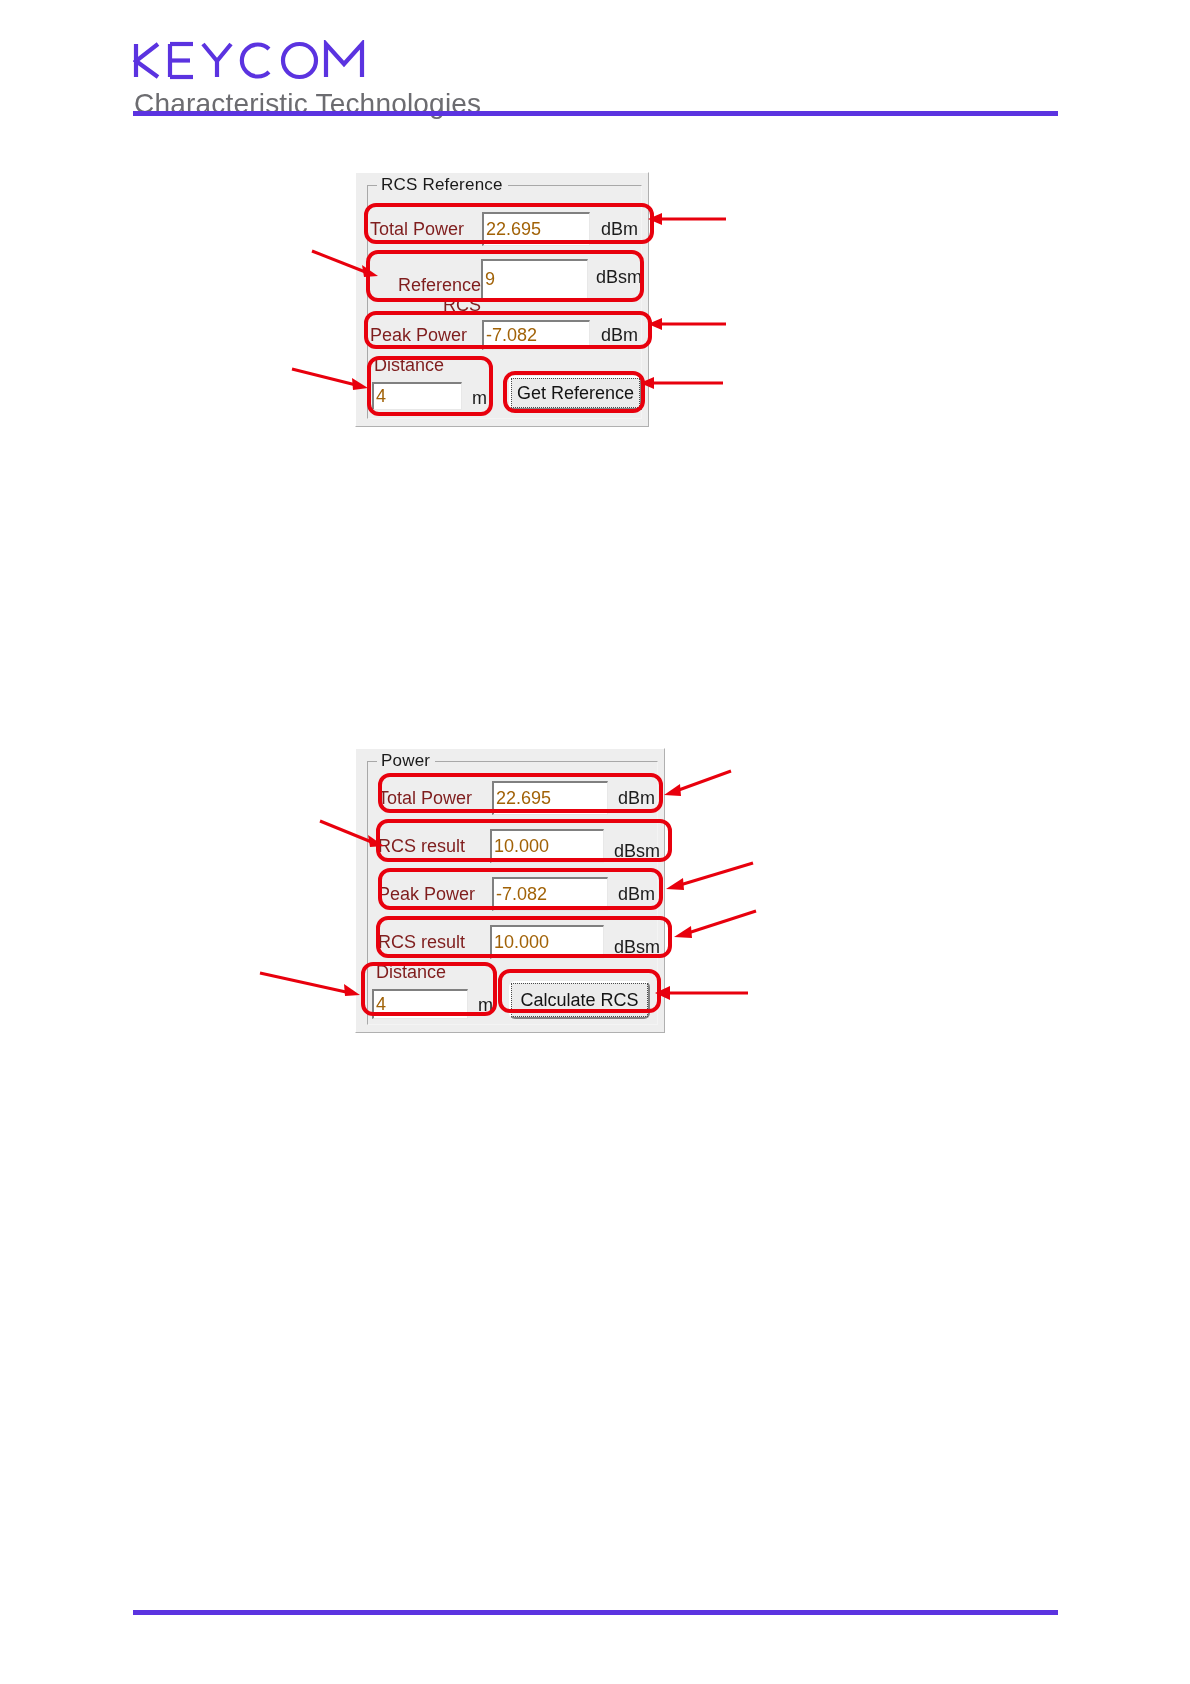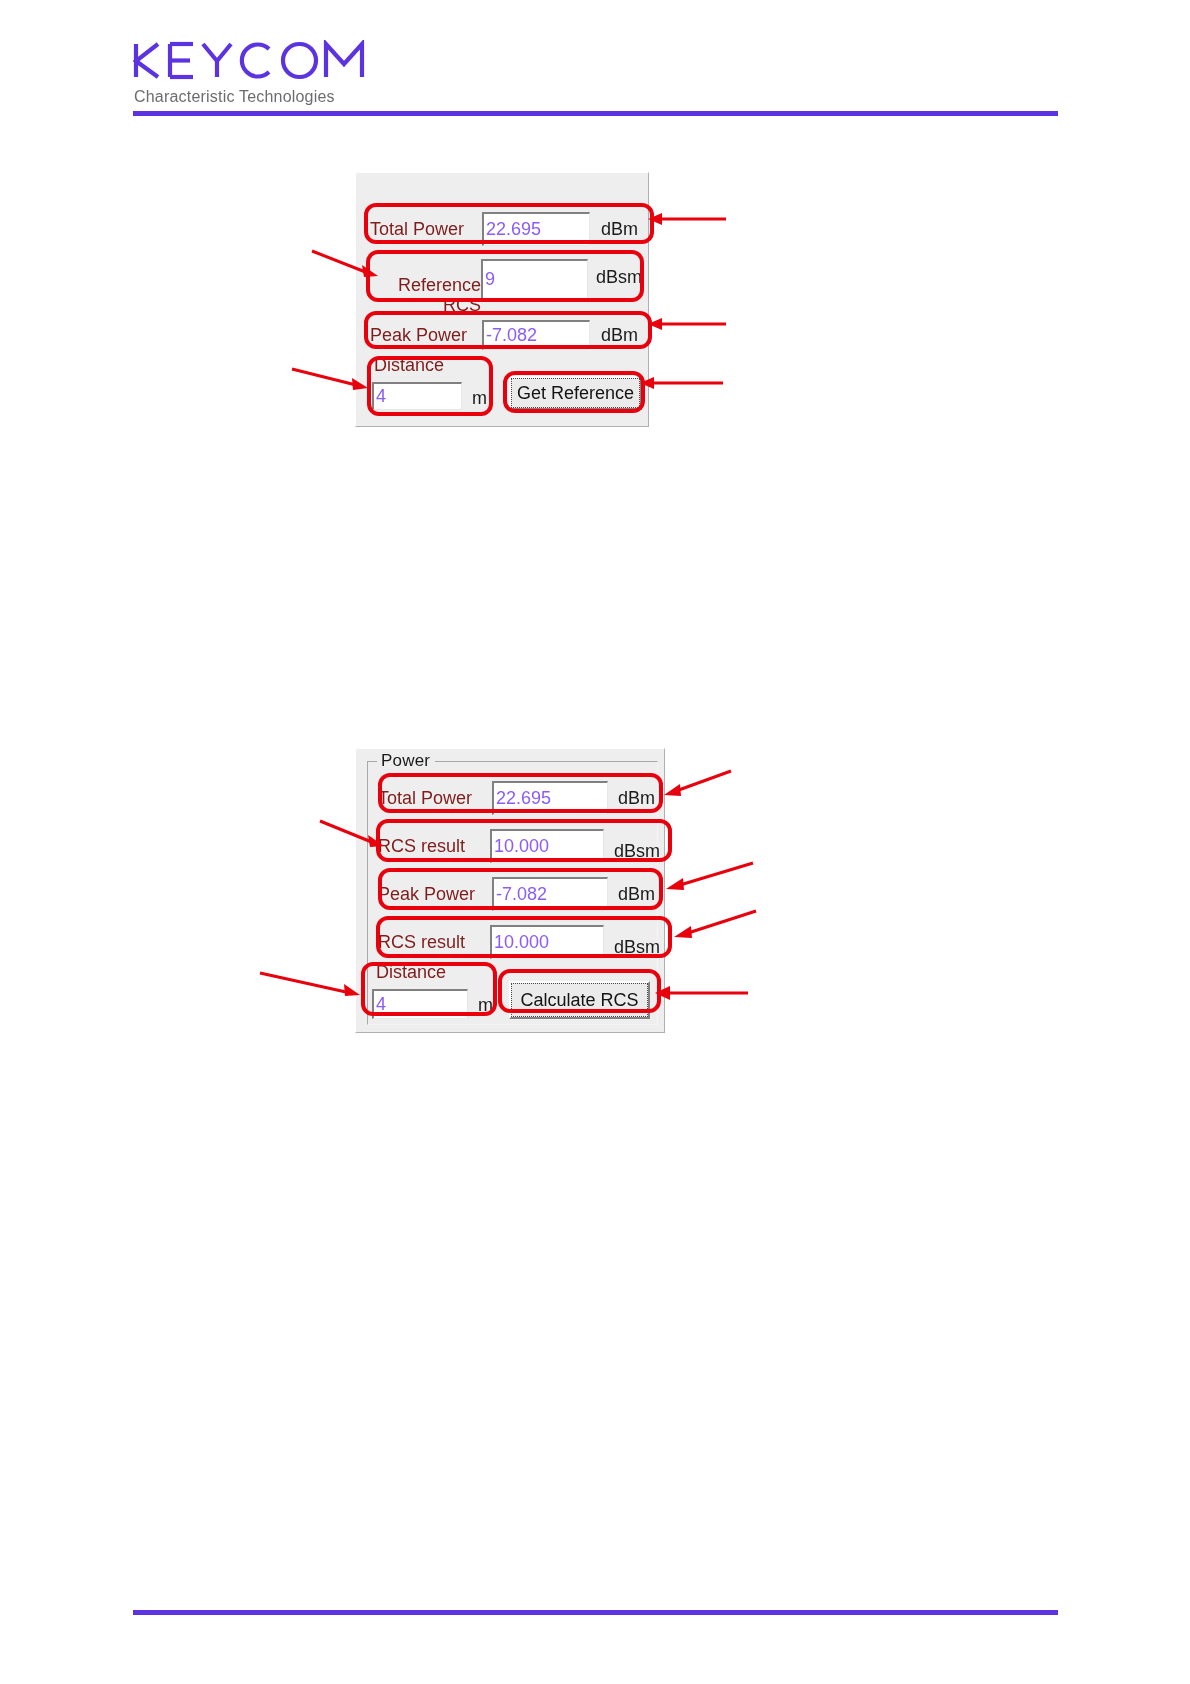--- a/index.html
+++ b/index.html
@@ -24,21 +24,21 @@
     height: 70px;
   }
   #logo-wordmark {
     display: block;
     height: 42px;
   }
   #logo-tagline {
     position: absolute;
     left: 1px;
     top: 48px;
-    font-size: 16px;
+    font-size: 28px;
     color: #6c6c70;
     letter-spacing: 0.2px;
     font-family: "Liberation Sans", sans-serif;
     white-space: nowrap;
   }
   #header-rule {
     position: absolute;
     left: 133px;
     top: 111px;
     width: 925px;
@@ -110,21 +110,21 @@
   .textbox {
     background: #ffffff;
     border-left: 2px solid #808080;
     border-top: 2px solid #808080;
     border-right: 1px solid #e8e8e8;
     border-bottom: 1px solid #e8e8e8;
     box-sizing: border-box;
     display: flex;
     align-items: center;
     font-size: 18px;
-    color: #8b5cf6;
+    color: #a16207;
     padding-left: 2px;
     font-family: "Liberation Sans", sans-serif;
     overflow: hidden;
   }
   .unit-label {
     font-size: 18px;
     color: #1b1b1b;
     font-family: "Liberation Sans", sans-serif;
     white-space: nowrap;
   }
@@ -193,20 +193,23 @@
 
       <path d="M193,35 L193,2 L211,22 L229,2 L229,35"></path>
     </g>
   </svg>
   <div id="logo-tagline">Characteristic Technologies</div>
 </div>
 <div id="header-rule"></div>
 <div id="footer-rule"></div>
 
 <div class="dialog-panel" style="left:355px; top:172px; width:294px; height:255px;">
+  <div class="groupbox">
+    <div class="groupbox-title">RCS Reference</div>
+  </div>
 
   <div class="field-row" style="left:14px; top:37px; width:272px;">
     <span class="field-label" style="width:112px;">Total Power</span>
     <span class="textbox" style="width:108px; height:34px;">22.695</span>
     <span class="unit-label" style="margin-left:11px;">dBm</span>
   </div>
 
   <div class="field-row" style="left:14px; top:84px; width:272px; height:52px;">
     <span class="field-label two-line" style="width:112px;margin-top:24px;">Reference
 RCS</span>
@@ -288,21 +291,21 @@
     <span class="textbox" style="width:116px; height:34px;">10.000</span>
     <span class="unit-label" style="margin-left:10px; margin-top:10px;">dBsm</span>
   </div>
 
   <div style="position:absolute; left:16px; top:214px; width:130px; height:56px;">
     <div class="field-label" style="position:absolute; left:4px; top:0px;">Distance</div>
     <span class="textbox" style="position:absolute; left:0px; top:26px; width:96px; height:30px;">4</span>
     <span class="unit-label" style="position:absolute; left:106px; top:32px;">m</span>
   </div>
 
-  <div class="push-button" style="position:absolute; left:153px; top:232px; width:141px; height:38px;">
+  <div class="push-button" style="position:absolute; left:153px; top:232px; width:141px; height:38px;border-radius:6px;">
     <span class="focus-ring">
       <span>Calculate RCS</span>
     </span>
   </div>
 </div>
 
 <div class="redbox" style="left:378px; top:773px; width:285px; height:40px;"></div>
 <div class="redbox" style="left:376px; top:819px; width:296px; height:43px;"></div>
 <div class="redbox" style="left:378px; top:868px; width:285px; height:42px;"></div>
 <div class="redbox" style="left:376px; top:916px; width:296px; height:42px;"></div>

